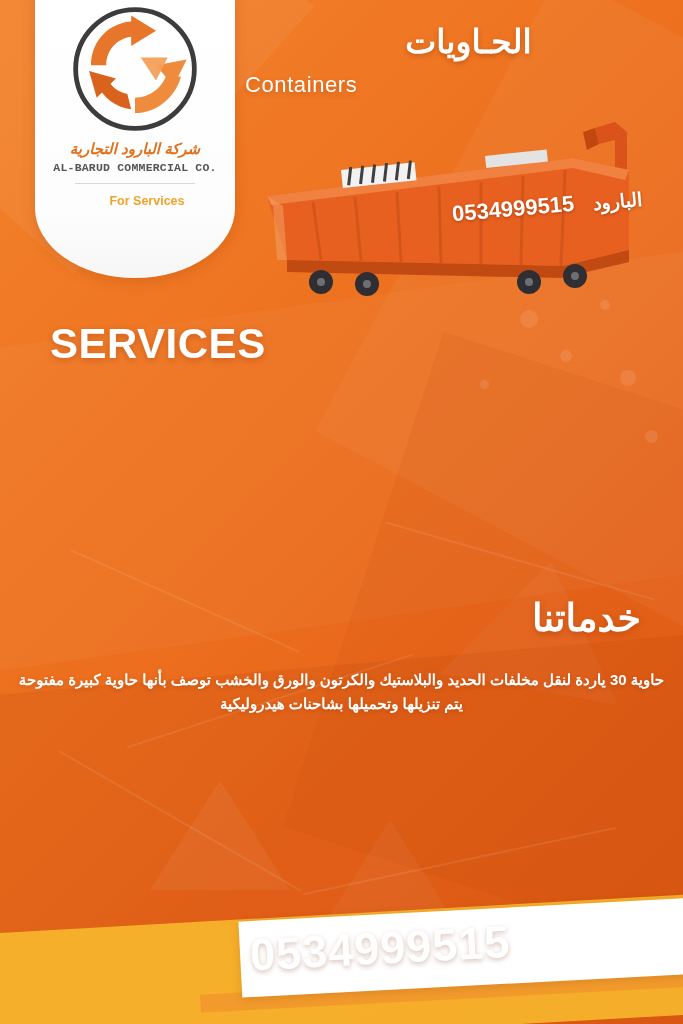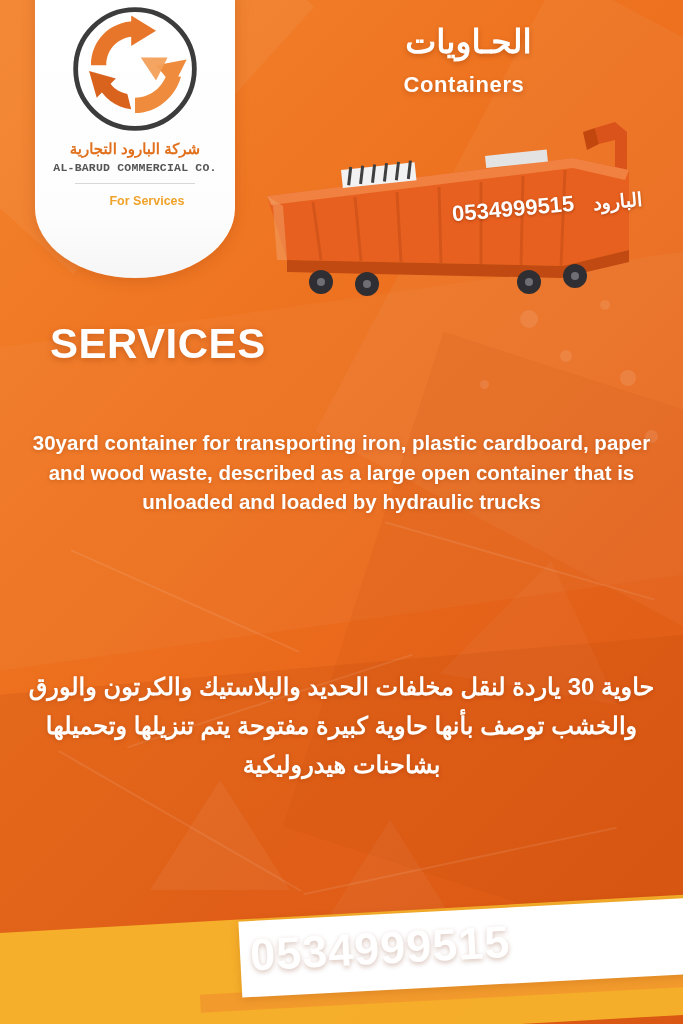--- a/index.html
+++ b/index.html
@@ -123,20 +123,21 @@
     height: 134px;
     margin: 14px auto 4px auto;
   }
   .logo-ar {
     font-size: 15px;
     font-weight: bold;
     color: #e2711d;
     direction: rtl;
     letter-spacing: 0px;
     margin-top: 2px;
+    font-style: italic;
   }
   .logo-en {
     font-size: 11.5px;
     font-weight: bold;
     color: #555456;
     letter-spacing: 0.2px;
     margin-top: 3px;
     font-family: Liberation Mono, monospace;
   }
   .logo-divider {
@@ -162,24 +163,24 @@
     color: #ffffff;
     font-size: 33px;
     font-weight: bold;
     direction: rtl;
     text-shadow: 0 2px 5px rgba(130,45,0,0.35);
   }
   .title-en {
     position: absolute;
     right: 0; left: 245px;
     top: 72px;
-    text-align: center;
+    text-align: left;
     color: #ffffff;
     font-size: 22px;
-    font-weight: bold;
+    font-weight: normal;
     letter-spacing: 0.6px;
     text-shadow: 0 2px 5px rgba(130,45,0,0.30);
   }
 
   
   .container-img {
     position: absolute;
     left: 243px;
     top: 110px;
     width: 420px;
@@ -243,21 +244,21 @@
     text-shadow: 0 2px 6px rgba(130,45,0,0.32);
   }
   .services-ar-body {
     position: absolute;
     left: 16px;
     right: 16px;
     top: 668px;
     text-align: center;
     direction: rtl;
     color: #ffffff;
-    font-size: 24px;
+    font-size: 15px;
     font-weight: bold;
     line-height: 1.62;
     text-shadow: 0 1px 4px rgba(130,45,0,0.28);
   }
 
   
   .footer-phone {
     position: absolute;
     left: 250px;
     bottom: 55px;
@@ -377,22 +378,22 @@
       <circle cx="286" cy="172" r="4" fill="#6e6e74"></circle>
       <circle cx="332" cy="166" r="4" fill="#6e6e74"></circle>
     </svg>
   </div>
   <div class="phone-on-bin">0534999515</div>
   <div class="brand-on-bin">البارود</div>
 
   <div class="our-services">
     <div>SERVICES</div>
   </div>
-  <div class="services-en-body">30yard container for transporting iron, plastic cardboard, paper and wood waste, described as a large open container that is unloaded and loaded by hydraulic trucks</div>
-
+
+  <div class="our-services-ar">خدماتنا</div>
   <div class="services-ar-body">حاوية 30 ياردة لنقل مخلفات الحديد والبلاستيك والكرتون والورق والخشب توصف بأنها حاوية كبيرة مفتوحة يتم تنزيلها وتحميلها بشاحنات هيدروليكية</div>
 
   <div class="band-yellow"></div>
   <div class="band-orange-strip"></div>
   <div class="band-white"></div>
   <div class="footer-phone">0534999515</div>
 
 </div>
 
 </body></html>

